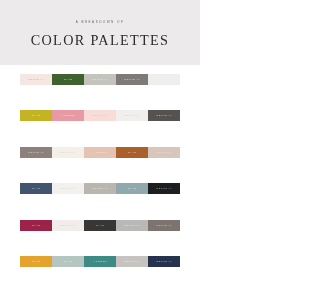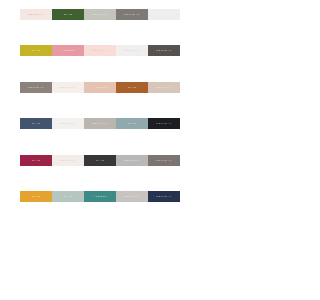--- a/index.html
+++ b/index.html
@@ -91,20 +91,24 @@
     white-space: nowrap;
     text-indent: 0.72px;
     user-select: none;
   }
 </style>
 </head>
 <body>
 
 <div id="page">
 
+  <div class="header">
+    <div class="eyebrow">A BREAKDOWN OF</div>
+    <div class="main-title">COLOR PALETTES</div>
+  </div>
 
   <div class="palettes">
     <div class="row-spacer first"></div>
 
   <div class="palette-row">
         <div class="swatch" style="background: rgb(244, 230, 224);">
           <span class="swatch-label" style="color: rgb(185, 165, 157);">NEUTRAL</span>
         </div>
         <div class="swatch" style="background: rgb(63, 97, 48);">
           <span class="swatch-label" style="color: rgb(231, 236, 223);">MAIN</span>

